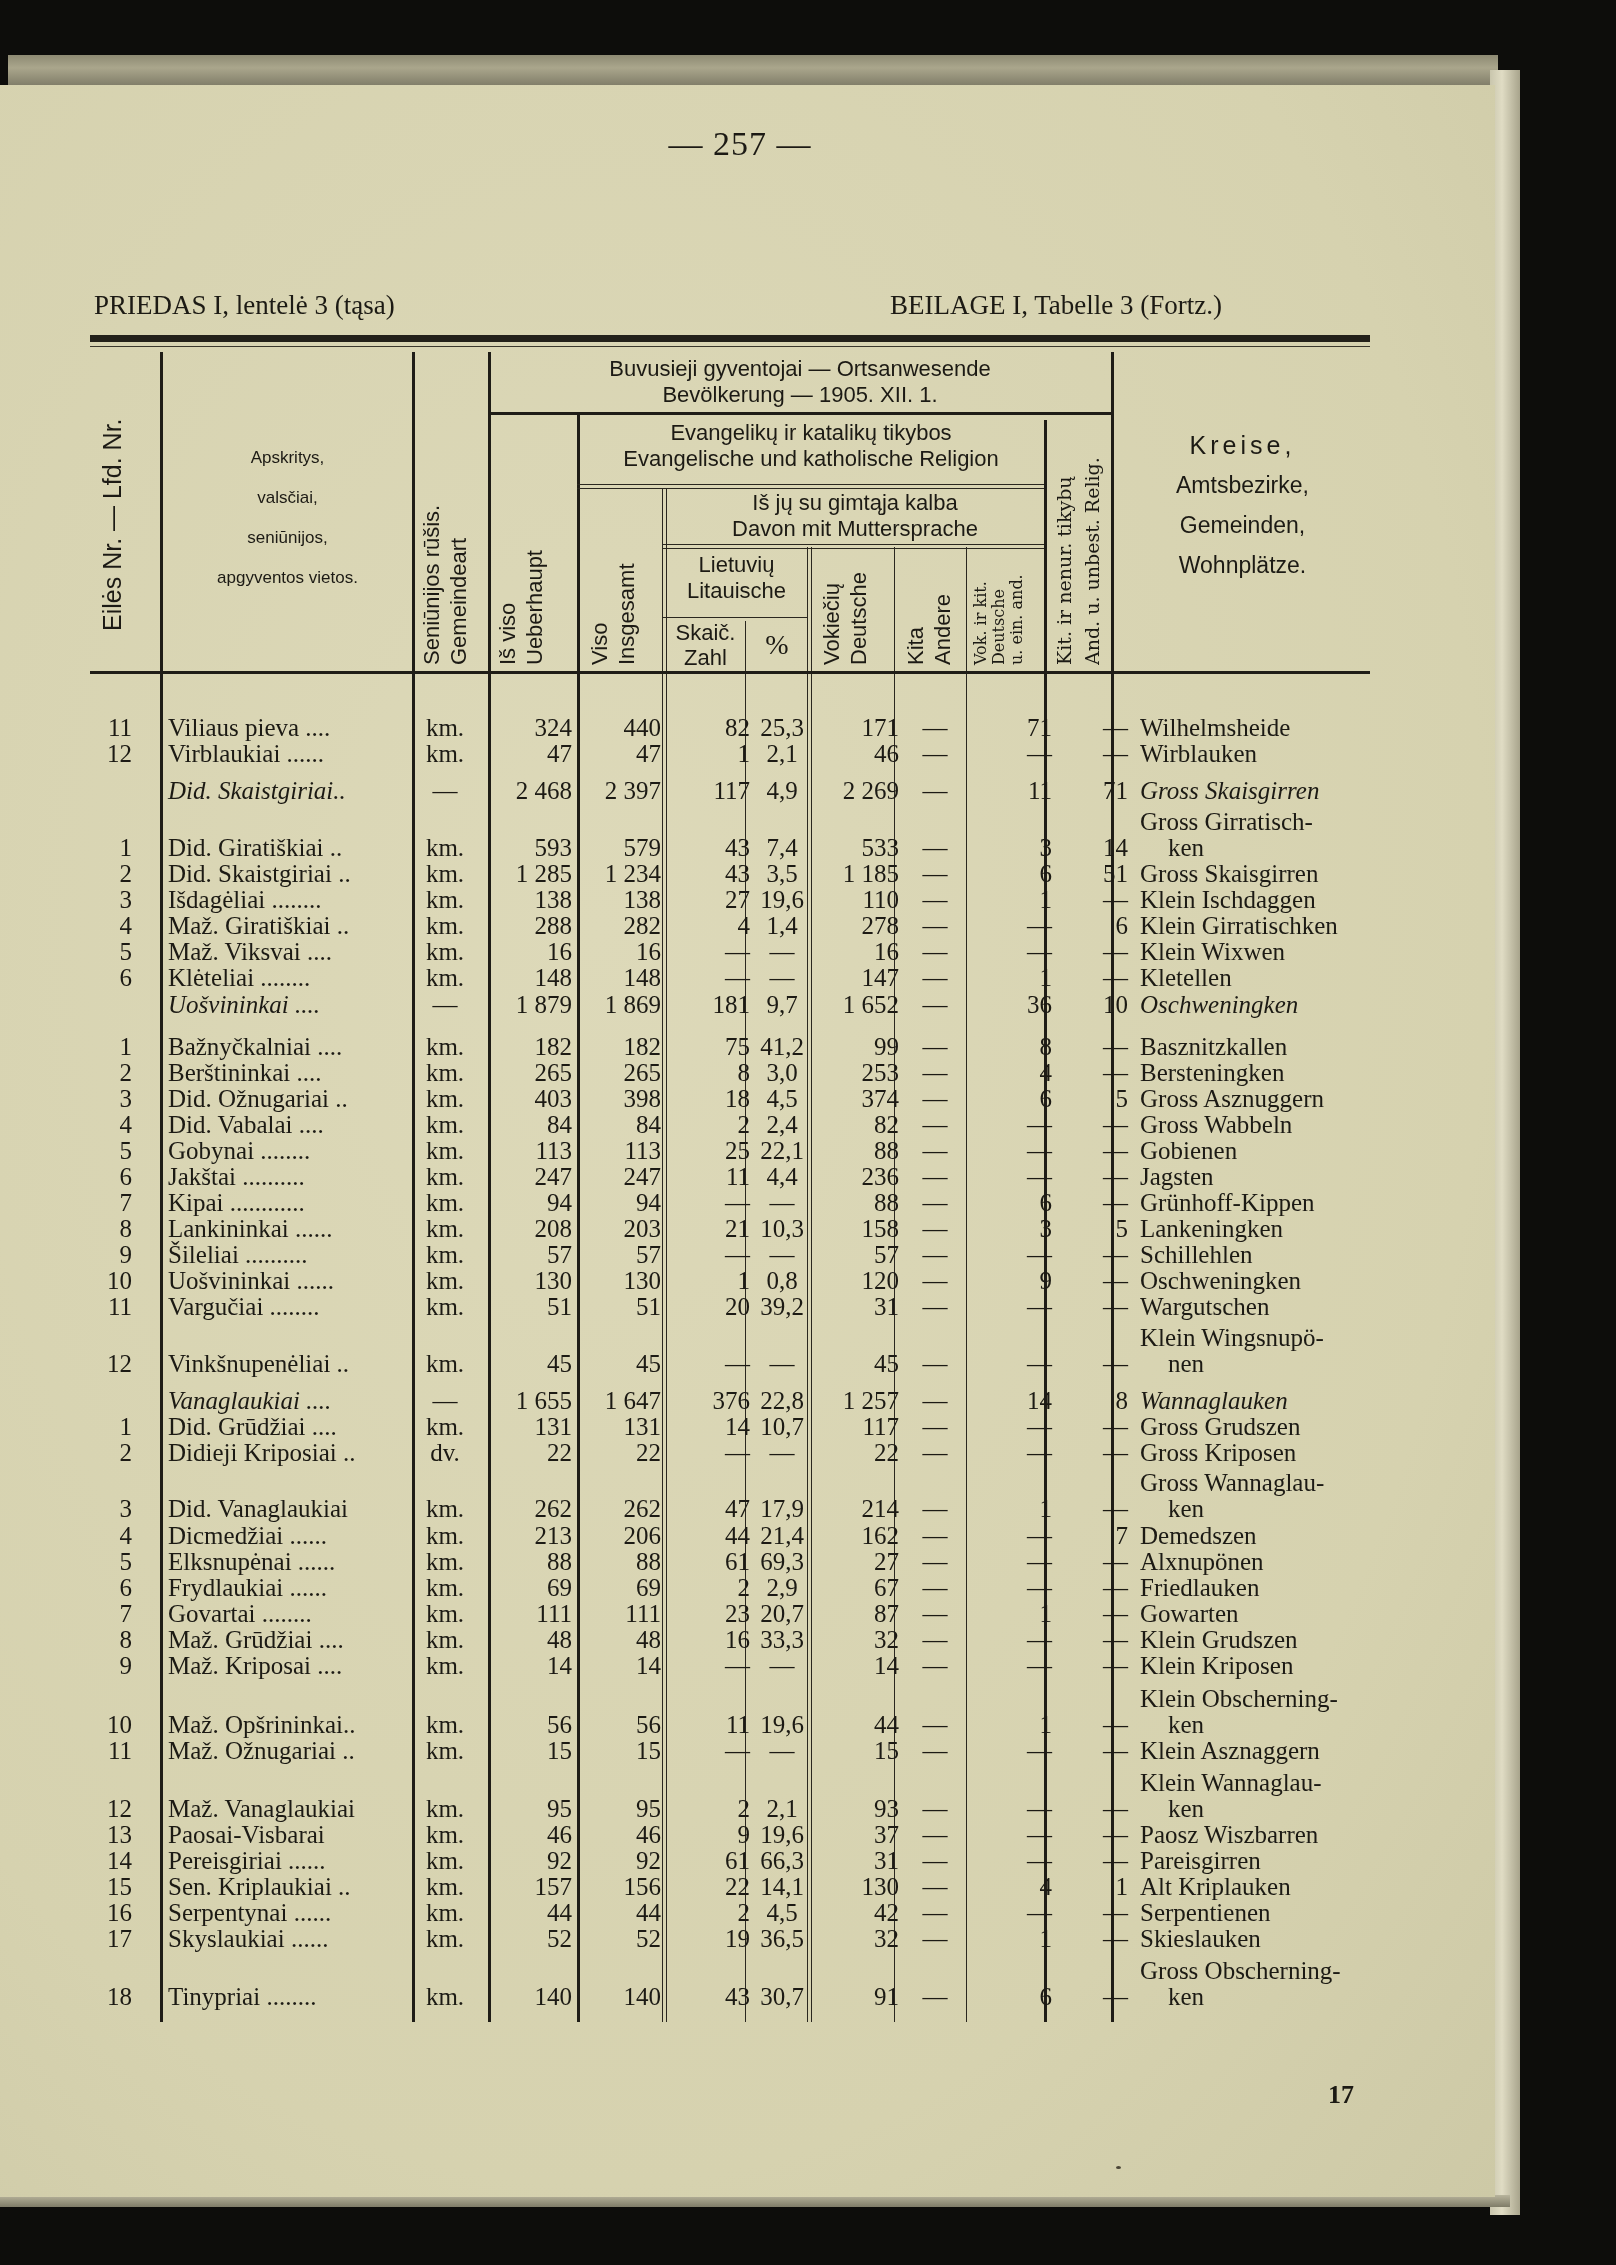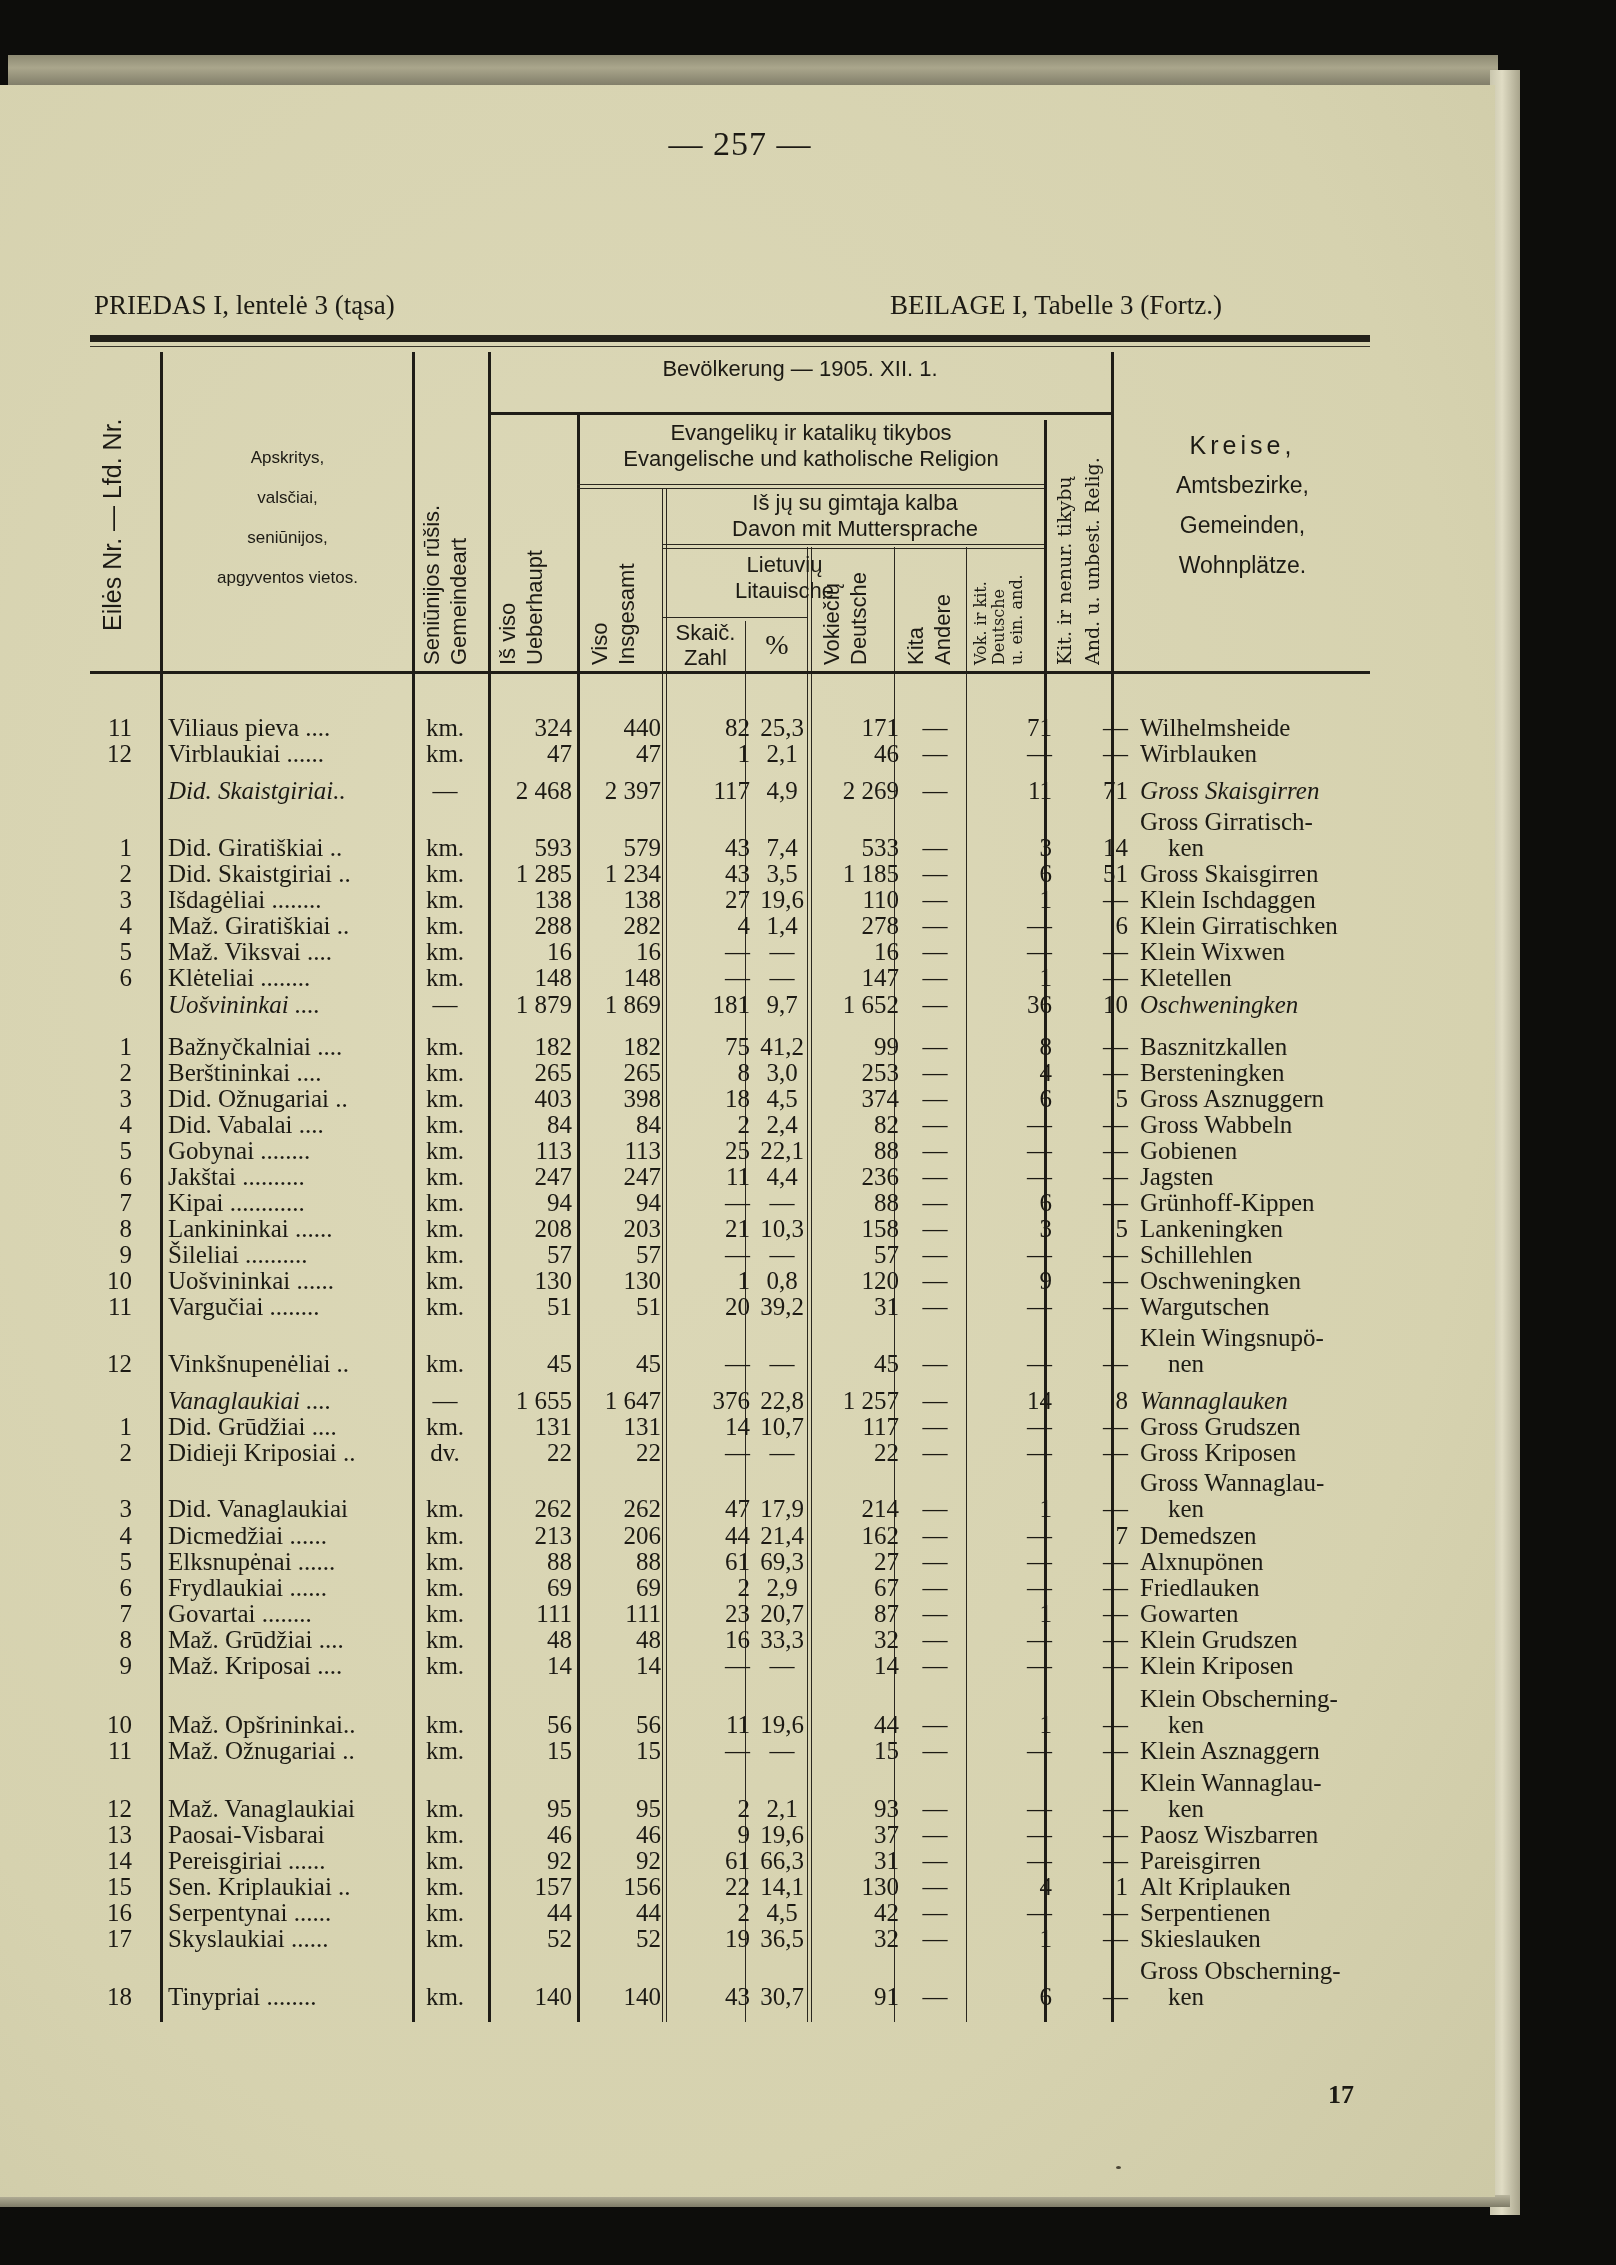--- a/index.html
+++ b/index.html
@@ -113,20 +113,21 @@
   <div>seniūnijos,</div>
   <div>apgyventos vietos.</div>
 </div>
 
 <div class="vert" style="left:418px; top:470px; height:195px; font-size:22px; line-height:27px;">
   <span>Seniūnijos rūšis.</span><br>
   <span>Gemeindeart</span>
 </div>
 
 <div class="hdr sans" style="left:492px; top:356px; width:616px; font-size:22px; line-height:26px;">
+  <div>Buvusieji gyventojai — Ortsanwesende</div>
   <div>Bevölkerung — 1905. XII. 1.</div>
 </div>
 
 <div class="vert" style="left:494px; top:505px; height:160px; font-size:22px; line-height:27px;">
   <span>Iš viso</span><br>
   <span>Ueberhaupt</span>
 </div>
 
 <div class="hdr sans" style="left:580px; top:420px; width:462px; font-size:22px; line-height:26px;">
   <div>Evangelikų ir katalikų tikybos</div>
@@ -136,21 +137,21 @@
 <div class="vert" style="left:586px; top:530px; height:135px; font-size:22px; line-height:27px;">
   <span>Viso</span><br>
   <span>Insgesamt</span>
 </div>
 
 <div class="hdr sans" style="left:666px; top:490px; width:378px; font-size:22px; line-height:26px;">
   <div>Iš jų su gimtąja kalba</div>
   <div>Davon mit Muttersprache</div>
 </div>
 
-<div class="hdr sans" style="left:666px; top:552px; width:141px; font-size:22px; line-height:26px;padding-left:48px;">
+<div class="hdr sans" style="left:666px; top:552px; width:141px; font-size:22px; line-height:26px;">
   <div>Lietuvių</div>
   <div>Litauische</div>
 </div>
 <div class="hdr sans" style="left:666px; top:620px; width:79px; font-size:22px; line-height:25px;">
   <div>Skaič.</div>
   <div>Zahl</div>
 </div>
 <div class="hdr" style="left:747px; top:628px; width:60px; font-size:28px;">%</div>
 
 <div class="vert" style="left:818px; top:555px; height:110px; font-size:22px; line-height:27px;">

